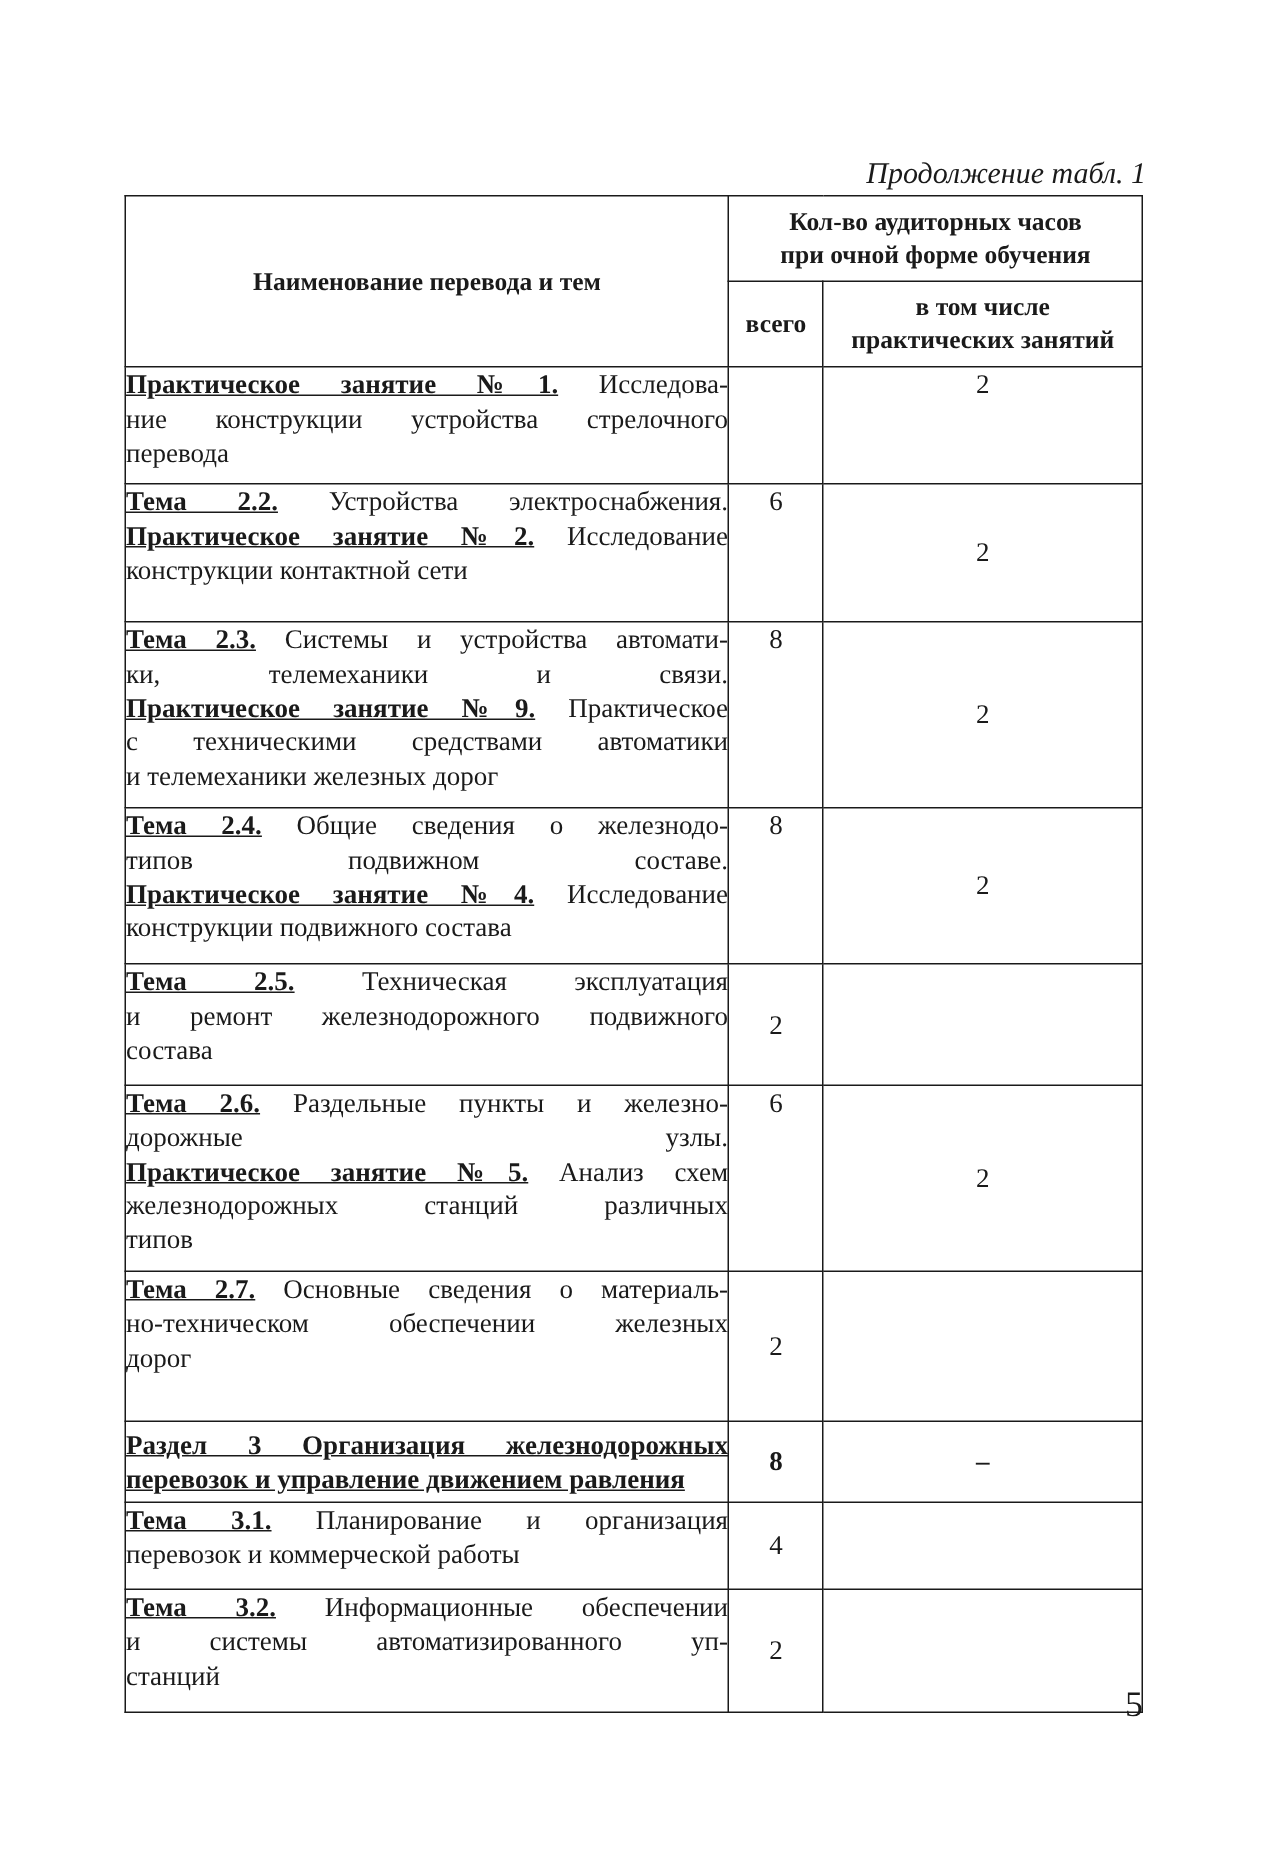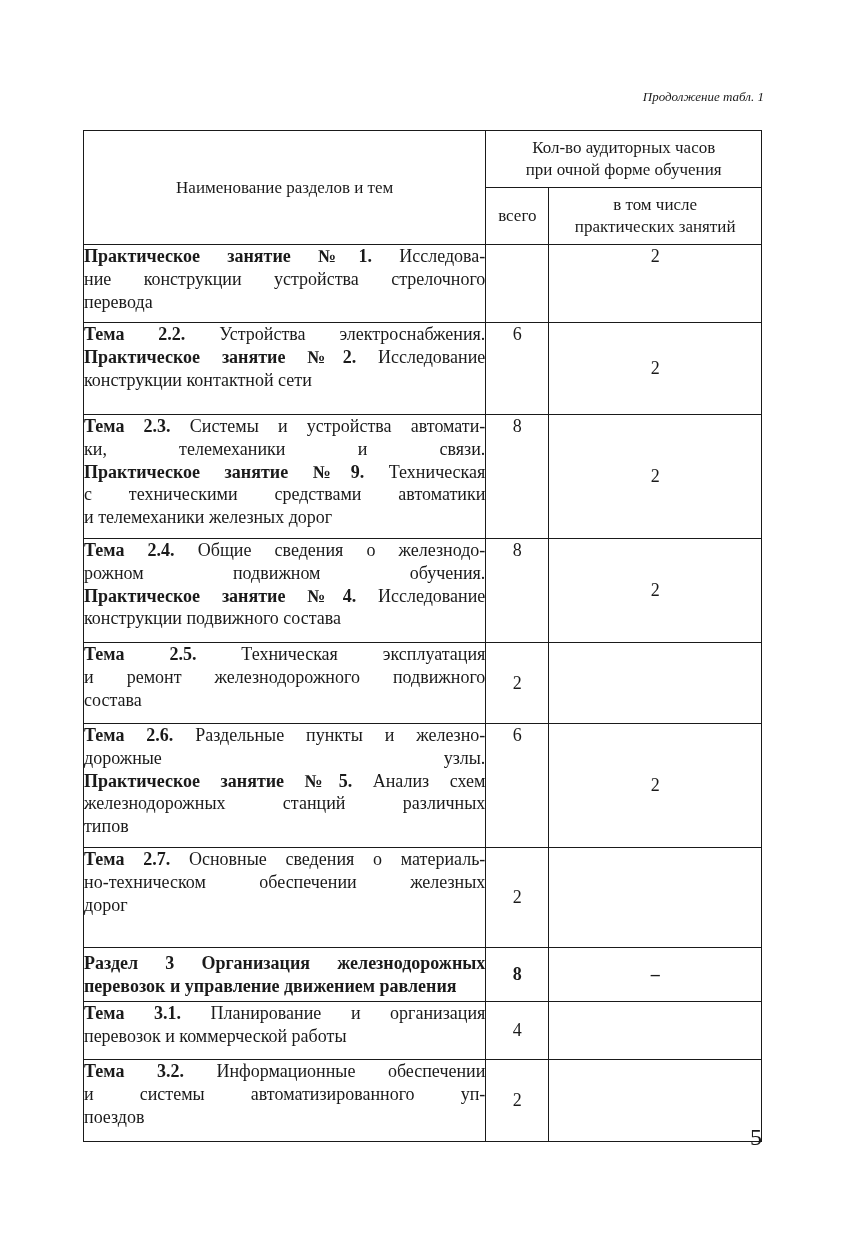--- a/index.html
+++ b/index.html
@@ -1,50 +1,50 @@
 <!DOCTYPE html>
 <html><head>
 <meta charset="utf-8">
 <style>
   html, body { margin: 0; padding: 0; background: #ffffff; }
   body { width: 857px; height: 1241px; position: relative; overflow: hidden;
          font-family: "Liberation Serif", serif; color: #1a1a1a; }
-  .caption { position: absolute; top: 89px; right: 93px; font-style: italic; font-size: 13px; }
+  .caption { position: absolute; top: 105px; right: 93px; font-style: italic; font-size: 20px; }
   table.main { position: absolute; left: 83px; top: 130px; width: 679px;
                border-collapse: collapse; font-size: 18px; line-height: 22.8px; }
   table.main td, table.main th { border: 1.5px solid #1a1a1a; padding: 0; }
-  th { font-weight: normal; font-size: 17px; line-height: 22px; text-align: center; vertical-align: middle; }
+  th { font-weight: bold; font-size: 17px; line-height: 22px; text-align: center; vertical-align: middle; }
   col.c1 { width: 403px; } col.c2 { width: 63px; } col.c3 { width: 213px; }
   .h-top { height: 57px; }
   .h-sub { height: 57px; }
   td.name { text-align: justify; padding: 6px 8px 7px 8px; vertical-align: top; }
   td.name .line { display: block; text-align: justify; text-align-last: justify; }
   td.name .line.last { text-align-last: left; }
   td.num { text-align: center; }
   td.v-top { vertical-align: top; padding-top: 6px; }
   td.v-mid { vertical-align: middle; }
-  b { font-weight: bold; }
+  b { font-weight: bold; text-decoration: underline; }
   .section td.name, .section td.num { font-weight: bold; }
   .page-number { position: absolute; top: 1124px; right: 95px; font-size: 24px; }
 </style>
 </head>
 <body>
 
 <div class="caption">Продолжение табл. 1</div>
 
 <table class="main">
   <colgroup>
       <col class="c1">
       <col class="c2">
       <col class="c3">
     </colgroup>
   <thead>
     <tr class="h-top">
       <th rowspan="2">
-        <span>Наименование разделов и тем</span>
+        <span>Наименование перевода и тем</span>
       </th>
       <th colspan="2">
         <span style="display:block">Кол-во аудиторных часов</span>
         <span style="display:block">при очной форме обучения</span>
       </th>
     </tr>
     <tr class="h-sub">
       <th>
         <span>всего</span>
       </th>
@@ -70,31 +70,31 @@
           <span class="line"><b>Практическое занятие №2.</b><span> Исследование</span></span>
           <span class="line last"><span>конструкции контактной сети</span></span>
         </td>
         <td class="num v-top">6</td>
         <td class="num v-mid">2</td>
       </tr>
       <tr style="height: 124px;">
         <td class="name">
           <span class="line"><b>Тема 2.3.</b><span> Системы и устройства автомати-</span></span>
           <span class="line"><span>ки, телемеханики и связи.</span></span>
-          <span class="line"><b>Практическое занятие №9.</b><span> Техническая</span></span>
+          <span class="line"><b>Практическое занятие №9.</b><span> Практическое</span></span>
           <span class="line"><span>с техническими средствами автоматики</span></span>
           <span class="line last"><span>и телемеханики железных дорог</span></span>
         </td>
         <td class="num v-top">8</td>
         <td class="num v-mid">2</td>
       </tr>
       <tr style="height: 104px;">
         <td class="name">
           <span class="line"><b>Тема 2.4.</b><span> Общие сведения о железнодо-</span></span>
-          <span class="line"><span>рожном подвижном обучения.</span></span>
+          <span class="line"><span>типов подвижном составе.</span></span>
           <span class="line"><b>Практическое занятие №4.</b><span> Исследование</span></span>
           <span class="line last"><span>конструкции подвижного состава</span></span>
         </td>
         <td class="num v-top">8</td>
         <td class="num v-mid">2</td>
       </tr>
       <tr style="height: 81px;">
         <td class="name">
           <span class="line"><b>Тема 2.5.</b><span> Техническая эксплуатация</span></span>
           <span class="line"><span>и ремонт железнодорожного подвижного</span></span>
@@ -136,21 +136,21 @@
           <span class="line"><b>Тема 3.1.</b><span> Планирование и организация</span></span>
           <span class="line last"><span>перевозок и коммерческой работы</span></span>
         </td>
         <td class="num v-mid">4</td>
         <td class="num v-mid"></td>
       </tr>
       <tr style="height: 82px;">
         <td class="name">
           <span class="line"><b>Тема 3.2.</b><span> Информационные обеспечении</span></span>
           <span class="line"><span>и системы автоматизированного уп-</span></span>
-          <span class="line last"><span>поездов</span></span>
+          <span class="line last"><span>станций</span></span>
         </td>
         <td class="num v-mid">2</td>
         <td class="num v-mid"></td>
       </tr>
     </tbody>
 </table>
 
 <div class="page-number">5</div>
 
 </body></html>

